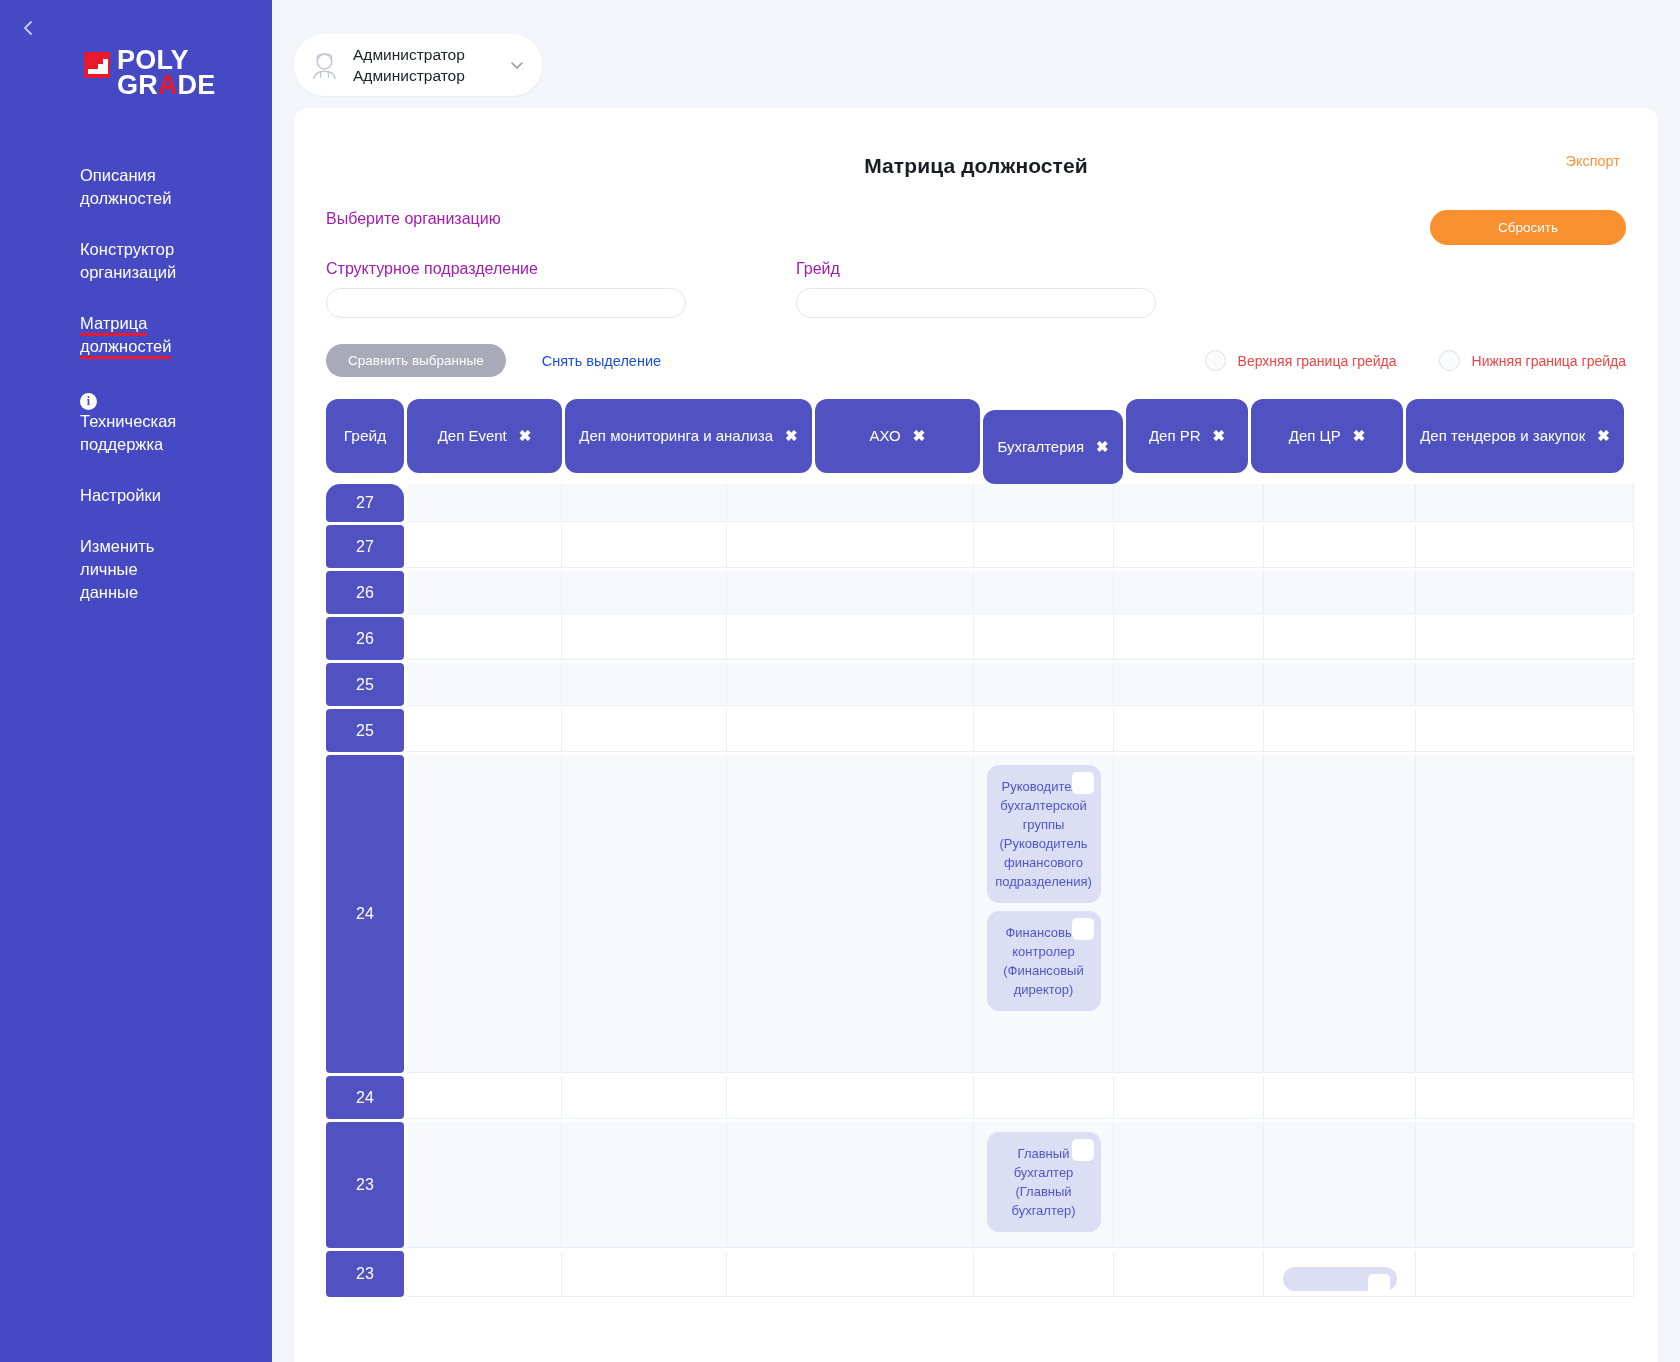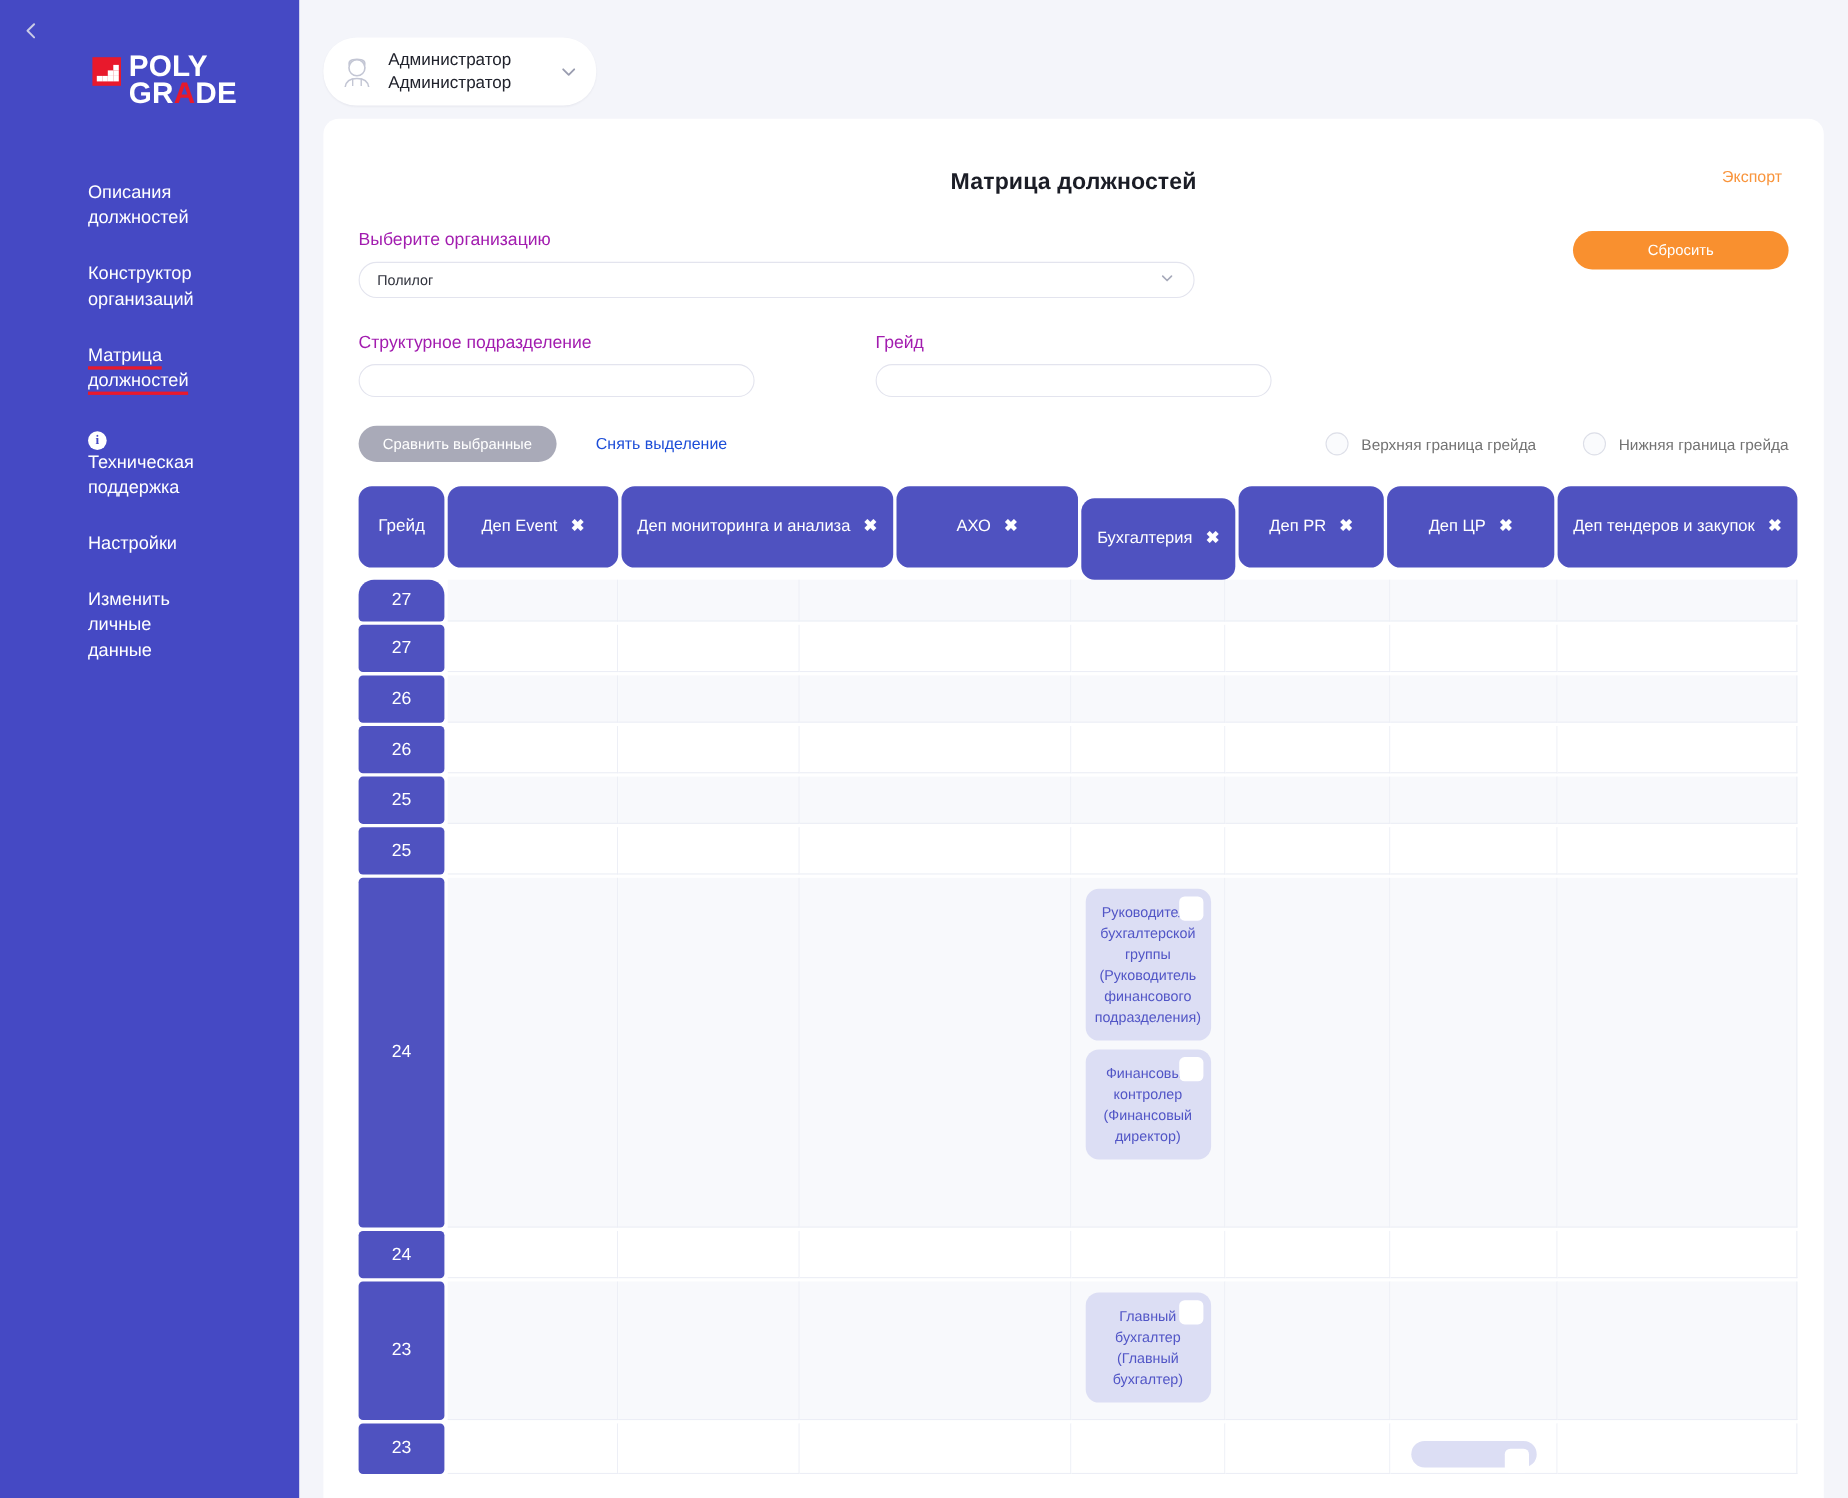--- a/index.html
+++ b/index.html
@@ -121,42 +121,42 @@
     height: 33px; padding: 0 22px; font-size: 13.5px; cursor: pointer;
     font-family: "Liberation Sans", sans-serif;
   }
   .clear-link { color: #1d4ed8; font-size: 14.5px; margin-left: 36px; cursor: pointer; }
   .bound-group { margin-left: auto; display: flex; align-items: center; }
   .bound-item { display: flex; align-items: center; margin-left: 42px; cursor: pointer; }
   .radio {
     width: 21px; height: 21px; border-radius: 50%;
     border: 1px solid #dddfe8; background: #fafbfd; margin-right: 12px;
   }
-  .bound-label { font-size: 14px; color: #737373; }
+  .bound-label { font-size: 14px; color: #ef4444; }
 
   
   .matrix { margin-top: 22px; padding-left: 32px; }
   .mrow { display: flex; }
   .hcell {
     background: #4f52c0; color: #fff; border-radius: 12px;
     display: flex; align-items: center; justify-content: center;
     text-align: center; font-size: 15px; margin-right: 3px;
     position: relative; cursor: pointer; padding: 6px 8px;
   }
   .hcell.grade-h { width: 78px; height: 74px; font-size: 15.5px; }
   .hcell .hx {
     font-size: 15px; font-weight: bold; margin-left: 12px;
   }
   .hcell .htext { display: inline; }
   .hcell-inner { line-height: 20px; }
   .colw1 { width: 155px; height: 74px; }
   .colw2 { width: 165px; height: 74px; }
   .colw3 { width: 247px; height: 74px; }
   .colw4 { width: 140px; height: 74px; margin-top: 11px; }
-  .colw5 { width: 132px; height: 74px; }
+  .colw5 { width: 122px; height: 74px; }
   .colw6 { width: 152px; height: 74px; text-align: center; }
   .colw7 { width: 218px; height: 74px; }
 
   .mbody { }
   .brow { display: flex; }
   .gcell {
     width: 78px; background: #4f52c0; color: #fff;
     display: flex; align-items: center; justify-content: center;
     font-size: 16px; border-radius: 4px; margin-right: 3px;
     margin-bottom: 3px; flex: none;
@@ -254,28 +254,20 @@
     </div>
 
     <section class="card">
       <div class="export-link">Экспорт</div>
       <h1 class="card-title">Матрица должностей</h1>
 
       <div class="filters">
         <button class="reset-btn">Сбросить</button>
 
         <div class="field-label">Выберите организацию</div>
-        <div class="select-box">
-          <span>Полилог</span>
-          <span class="sel-chev">
-            <svg width="16" height="16" viewBox="0 0 16 16">
-                <path d="M4 6 L8 10 L12 6" fill="none" stroke="#a7aaba" stroke-width="1.5" stroke-linecap="round" stroke-linejoin="round"></path>
-              </svg>
-          </span>
-        </div>
 
         <div class="row2">
           <div class="col-struct">
             <div class="field-label">Структурное подразделение</div>
             <input class="text-input" type="text" placeholder="" style="">
           </div>
           <div class="col-grade">
             <div class="field-label">Грейд</div>
             <input class="text-input" type="text" placeholder="" style="">
           </div>

